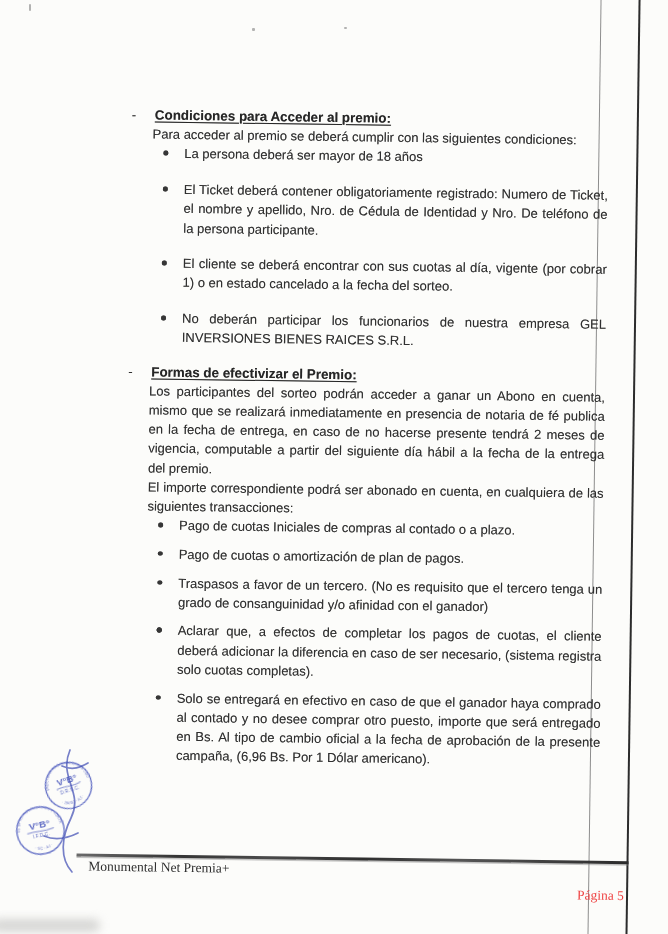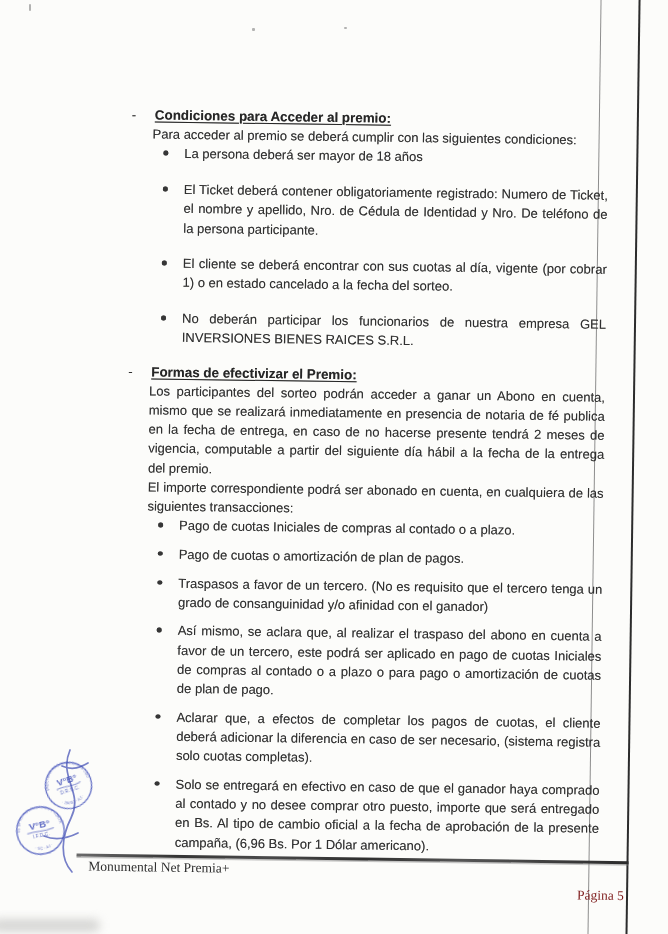--- a/index.html
+++ b/index.html
@@ -47,21 +47,21 @@
     position:absolute;left:82px;top:857px;width:552px;height:3.2px;
     background:linear-gradient(90deg,#6a6a6a,#343434 18%,#4a4a4a 34%,#2e2e2e 52%,#555 70%,#2b2b2b);
     box-shadow:0 1.5px 0 rgba(130,130,130,.45);
   }
   .footer-left{
     position:absolute;left:94px;top:862px;
     font-family:"Liberation Serif",serif;font-size:13.5px;color:#2e2e2e;
   }
   .footer-right{
     position:absolute;left:583px;top:884px;
-    font-family:"Liberation Serif",serif;font-size:13.5px;color:#7f1d1d;
+    font-family:"Liberation Serif",serif;font-size:13.5px;color:#ef4444;
   }
 
   
   .stamp{position:absolute;filter:blur(.35px);opacity:.88;}
   .stamp-a{left:30px;top:747px;width:77px;height:77px;transform:rotate(-18deg);}
   .stamp-b{left:1px;top:791px;width:79px;height:79px;transform:rotate(-12deg);}
   .stamp .ring{fill:none;stroke-width:1.8;}
   .stamp .ring-text{font-family:"Liberation Sans",sans-serif;letter-spacing:.25px;}
   .stamp .vobo{font-family:"Liberation Sans",sans-serif;font-weight:bold;font-size:13.5px;text-anchor:middle;}
   .stamp .sub{font-family:"Liberation Sans",sans-serif;font-size:6.4px;text-anchor:middle;letter-spacing:.4px;}
@@ -107,21 +107,21 @@
         <div class="h-row">
           <span class="h-marker">-</span>
           <span class="heading">Formas de efectivizar el Premio:</span>
         </div>
         <div class="indent para">Los participantes del sorteo podrán acceder a ganar un Abono en cuenta, mismo que se realizará inmediatamente en presencia de notaria de fé publica en la fecha de entrega, en caso de no hacerse presente tendrá 2 meses de vigencia, computable a partir del siguiente día hábil a la fecha de la entrega del premio.</div>
         <div class="indent para">El importe correspondiente podrá ser abonado en cuenta, en cualquiera de las siguientes transacciones:</div>
         <ul class="blist list-2">
           <li><span class="bullet-marker"></span><span>Pago de cuotas Iniciales de compras al contado o a plazo.</span></li>
           <li><span class="bullet-marker"></span><span>Pago de cuotas o amortización de plan de pagos.</span></li>
           <li><span class="bullet-marker"></span><span>Traspasos a favor de un tercero. (No es requisito que el tercero tenga un grado de consanguinidad y/o afinidad con el ganador)</span></li>
-          <li><span class="bullet-marker"></span><span>Así mismo, se aclara que, al realizar el traspaso del abono en cuenta a favor de un tercero, este podrá ser aplicado en pago de cuotas Iniciales de compras al contado o a plazo o para pago o amortización de cuotas de plan de pago.</span></li>
+          <li><span class="bullet-marker"></span></li>
           <li><span class="bullet-marker"></span><span>Aclarar que, a efectos de completar los pagos de cuotas, el cliente deberá adicionar la diferencia en caso de ser necesario, (sistema registra solo cuotas completas).</span></li>
           <li><span class="bullet-marker"></span><span>Solo se entregará en efectivo en caso de que el ganador haya comprado al contado y no desee comprar otro puesto, importe que será entregado en Bs. Al tipo de cambio oficial a la fecha de aprobación de la presente campaña, (6,96 Bs. Por 1 Dólar americano).</span></li>
         </ul>
       </div>
     </div>
 
     <div class="footer-rule"></div>
     <div class="footer-left">Monumental Net Premia+</div>
     <div class="footer-right">Página 5</div>
   </div>

